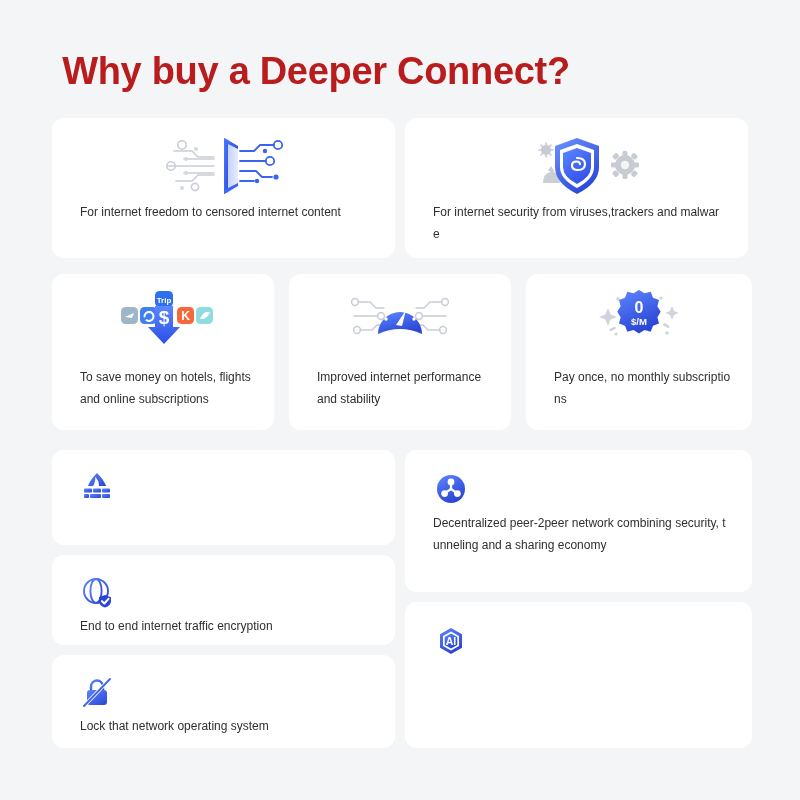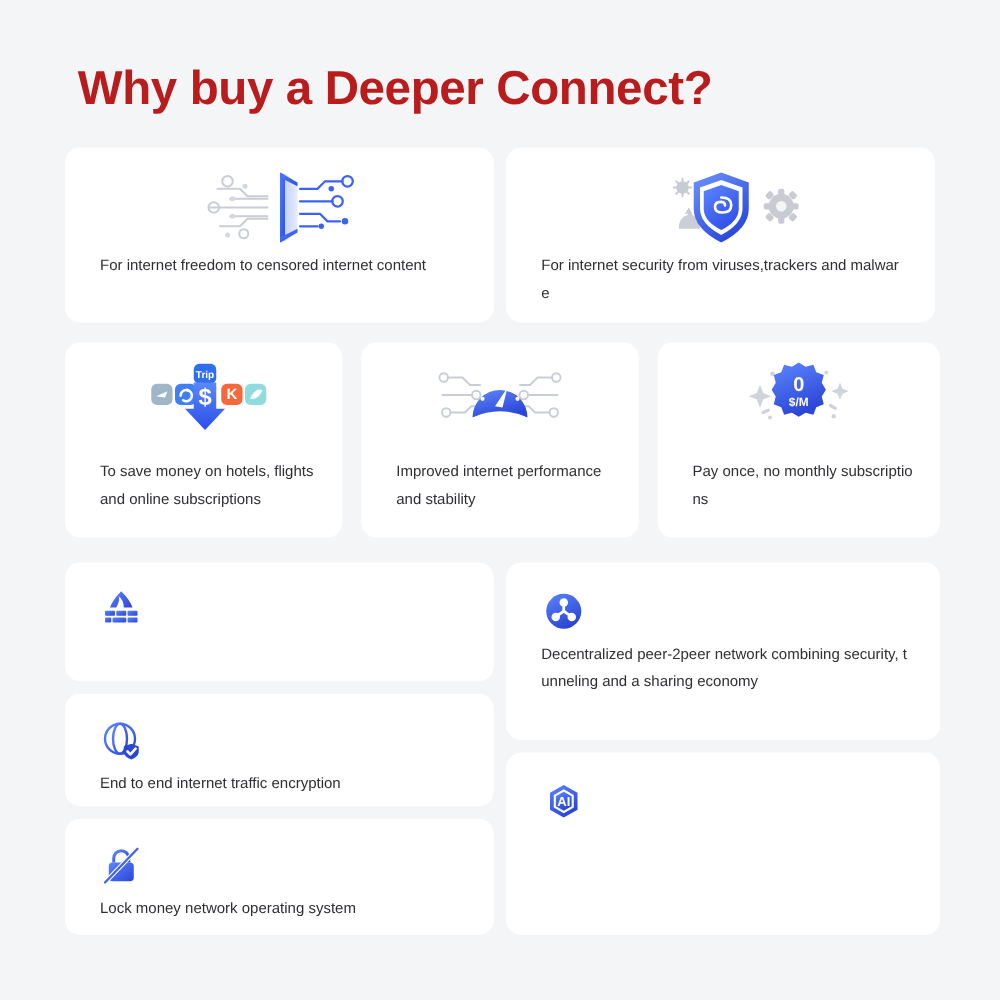--- a/index.html
+++ b/index.html
@@ -387,21 +387,21 @@
             <stop offset="0%" stop-color="#5b85ff"></stop>
             <stop offset="100%" stop-color="#2c46d4"></stop>
           </linearGradient>
         </defs>
         <path d="M10 14 v-3.5 a6 6 0 0 1 12 0 V14" fill="none" stroke="url(#lk)" stroke-width="2.4"></path>
         <rect x="6" y="14" width="20" height="15" rx="3" fill="url(#lk)"></rect>
         <path d="M3 30 L29 3" stroke="#ffffff" stroke-width="3.6" stroke-linecap="round"></path>
         <path d="M3 30 L29 3" stroke="url(#lk)" stroke-width="1.9" stroke-linecap="round"></path>
       </svg>
     </div>
-    <div class="card-text">Lock money network operating system</div>
+    <div class="card-text">Lock that network operating system</div>
   </div>
 
   <div class="card r3R a">
     <div class="icon-wrap">
       <svg width="32" height="32" viewBox="0 0 32 32">
         <defs>
           <linearGradient id="p2p" x1="0" y1="0" x2="0.5" y2="1">
             <stop offset="0%" stop-color="#5b85ff"></stop>
             <stop offset="100%" stop-color="#2c46d4"></stop>
           </linearGradient>

